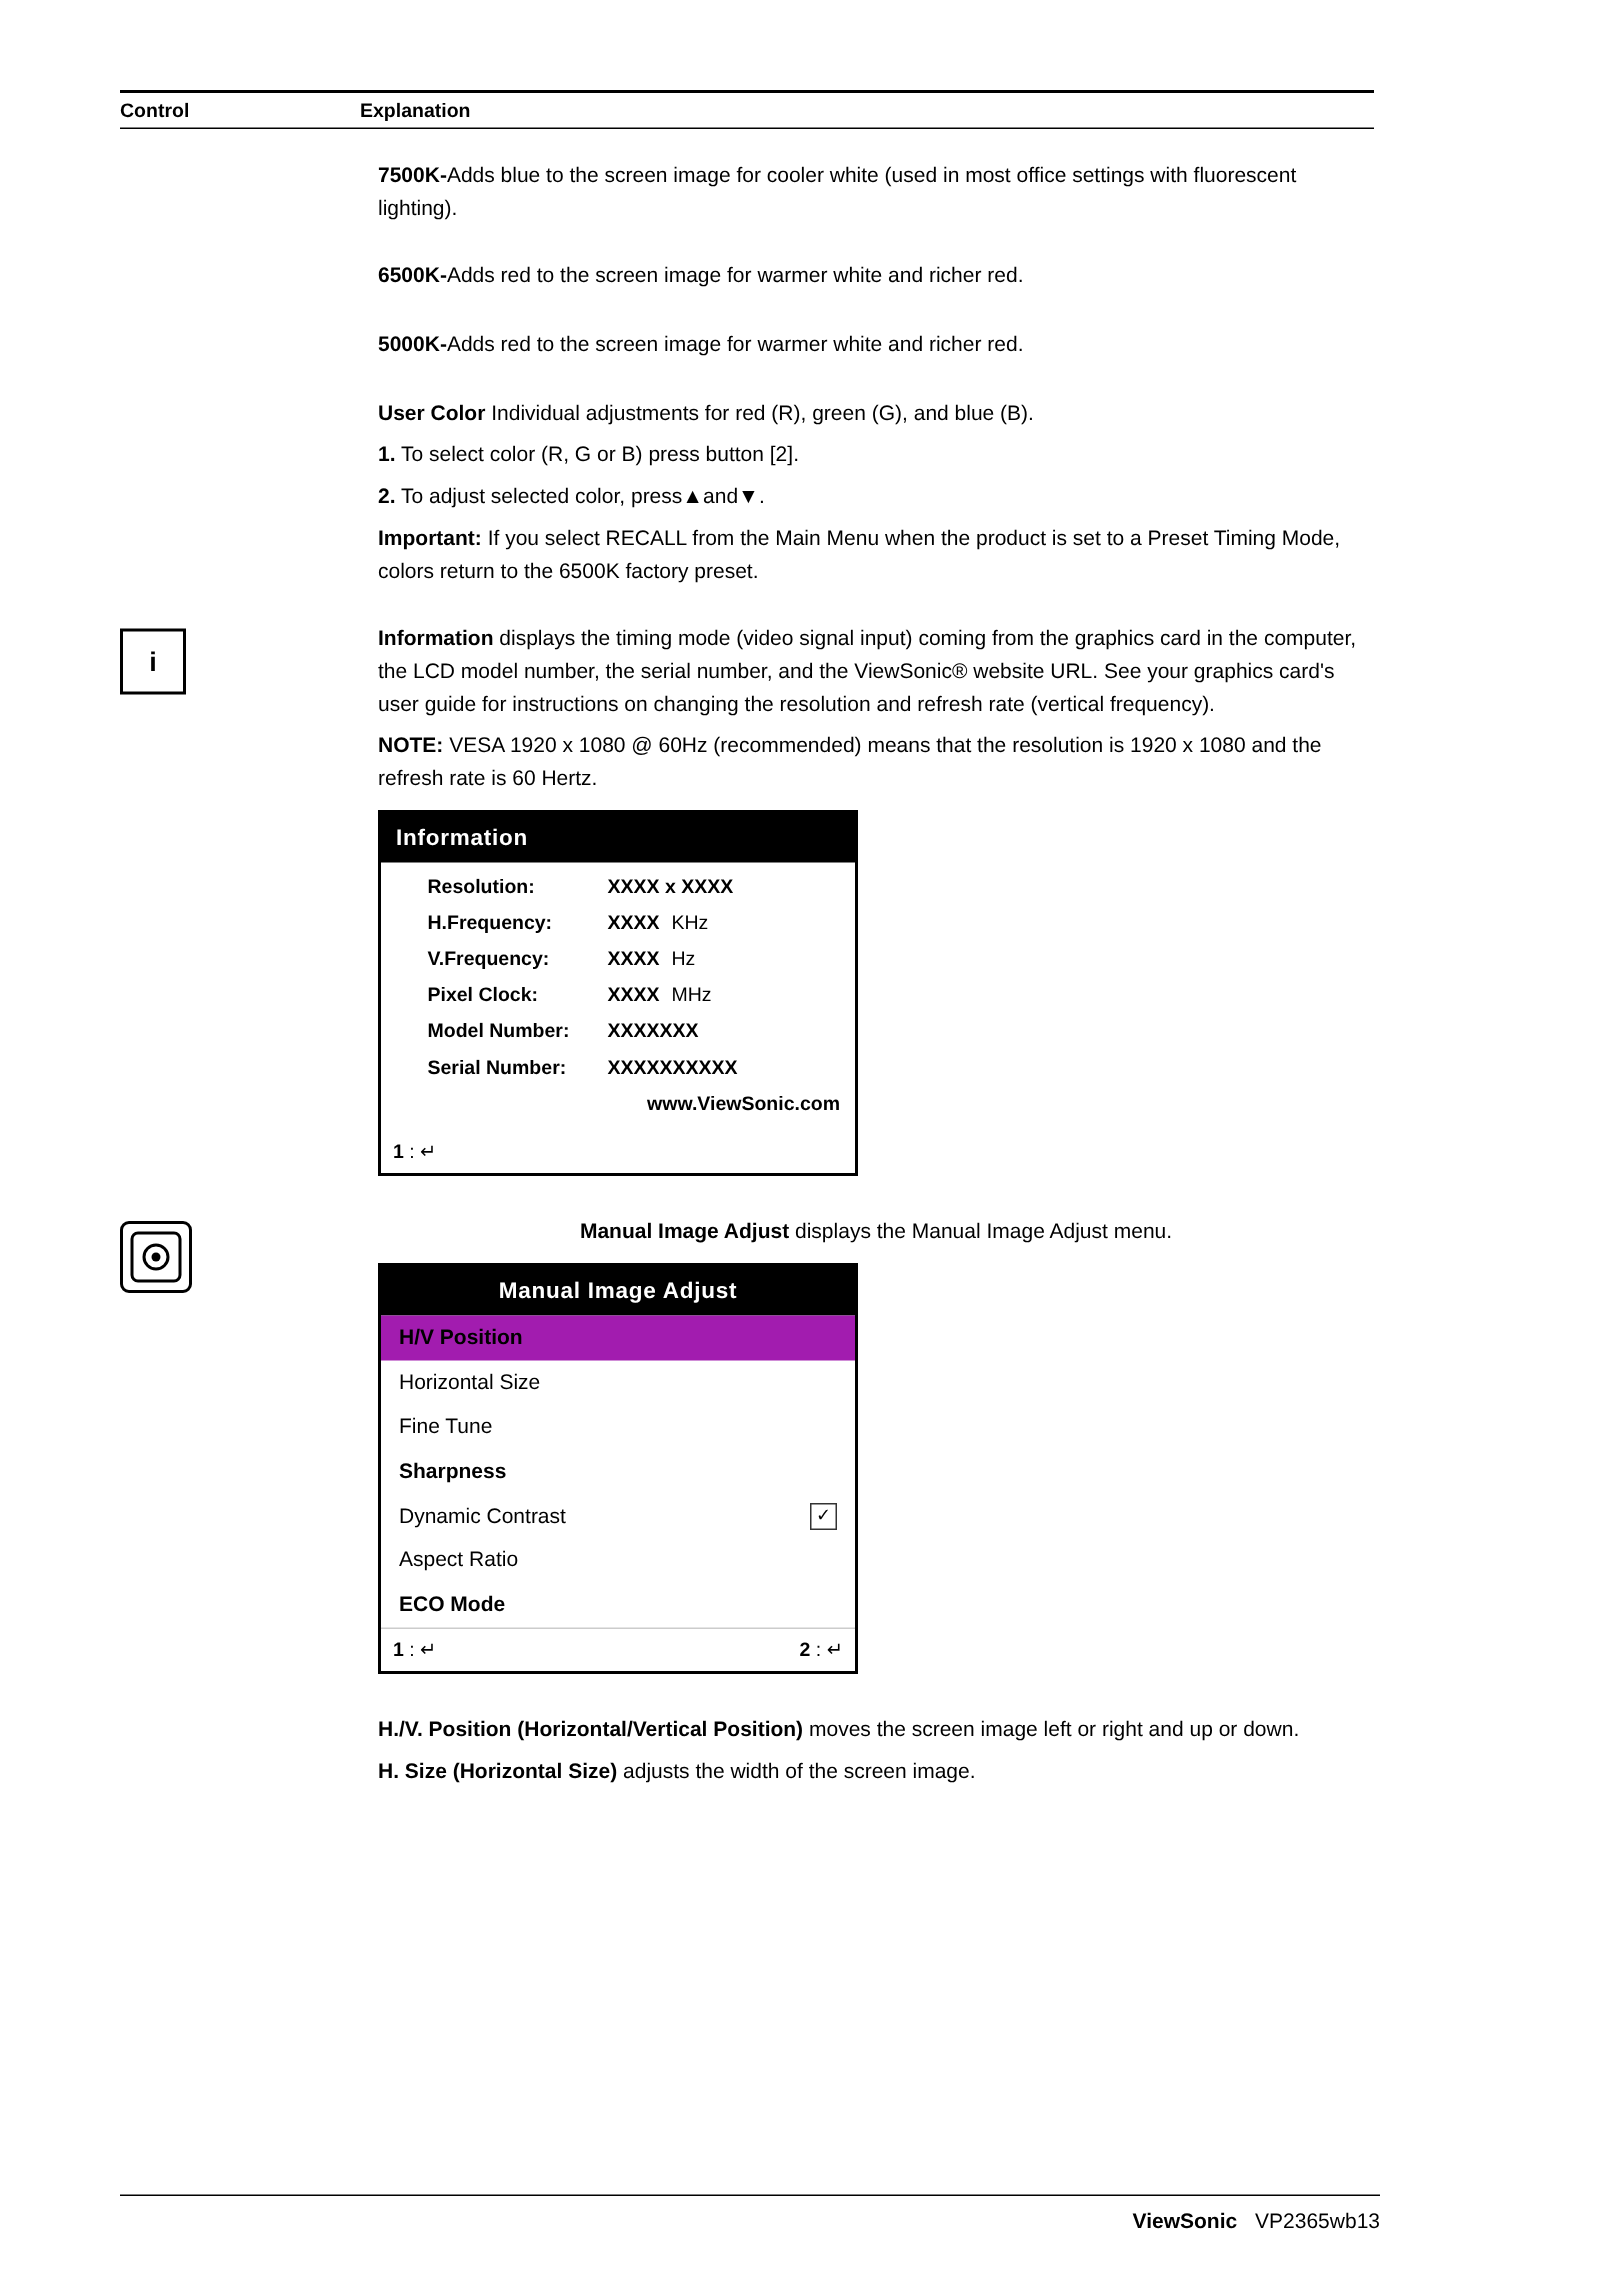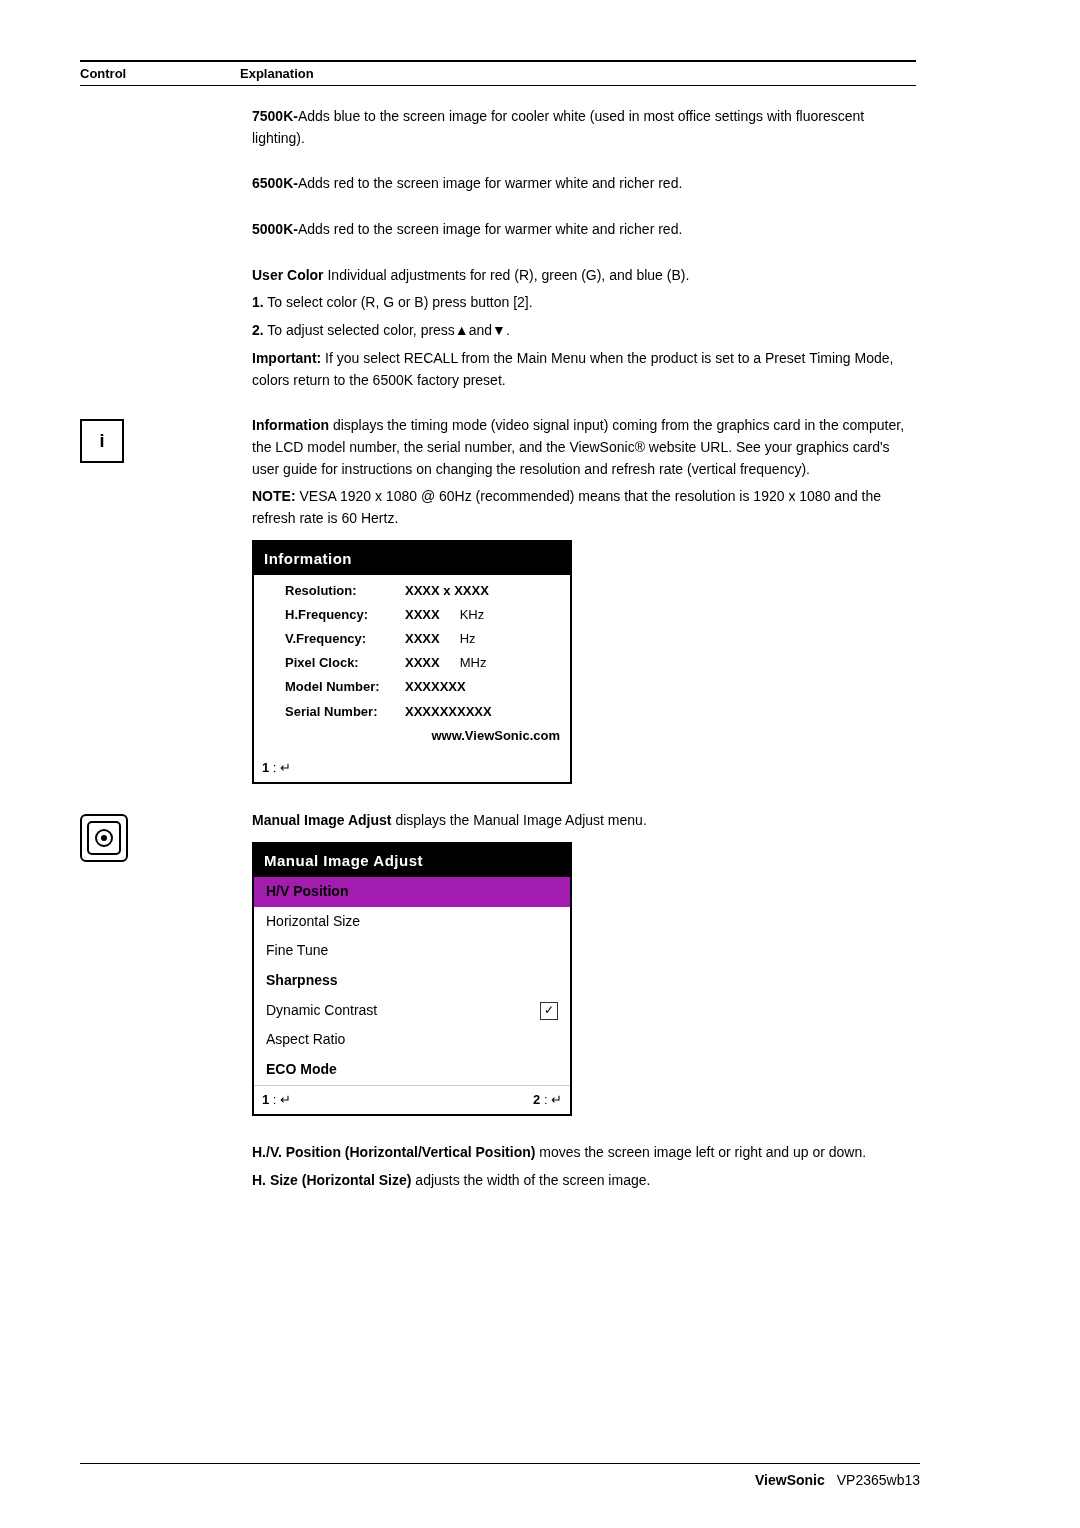--- a/index.html
+++ b/index.html
@@ -110,21 +110,21 @@
     .info-label {
       font-weight: bold;
       min-width: 120px;
       flex-shrink: 0;
       margin-left: 21px;
     }
     .info-value {
       font-weight: bold;
     }
     .info-unit {
-      margin-left: 20px;
+      margin-left: 8px;
     }
     .info-url {
       text-align: right;
       padding: 2px 0 4px 0;
       font-size: 13px;
       font-weight: bold;
     }
     .info-footer {
       display: flex;
       padding: 4px 8px;
@@ -298,21 +298,21 @@
           </div>
           <div class="info-url">www.ViewSonic.com</div>
         </div>
         <div class="info-footer">
           <span><b>1</b> : ↵</span>
         </div>
       </div>
     </div>
   </div>
 
-  <div class="content-section" style="margin-top:8px;">
+  <div class="content-section" style="margin-top:8px;text-align:center;">
     <div class="control-col">
       <div class="icon-box-round">
         <svg width="36" height="36" viewBox="0 0 36 36">
           <rect x="2" y="2" width="32" height="32" rx="4" ry="4" fill="none" stroke="#000" stroke-width="2"></rect>
           <circle cx="18" cy="18" r="8" fill="none" stroke="#000" stroke-width="2"></circle>
           <circle cx="18" cy="18" r="3" fill="#000"></circle>
         </svg>
       </div>
     </div>
     <div class="explanation-col">

